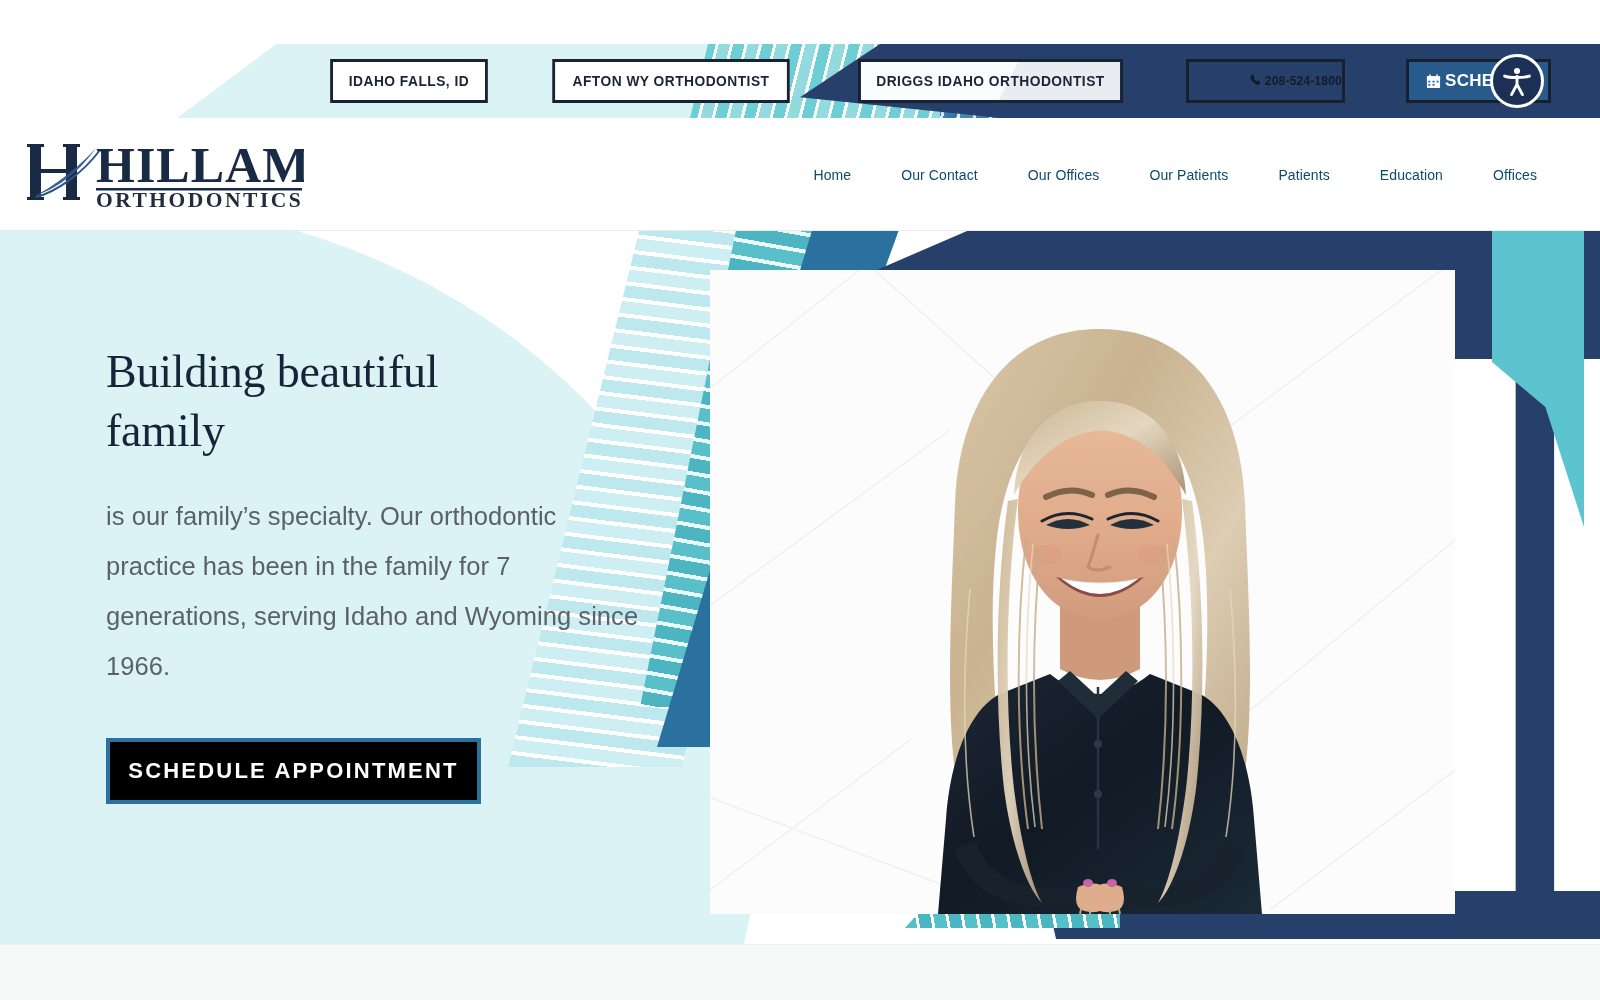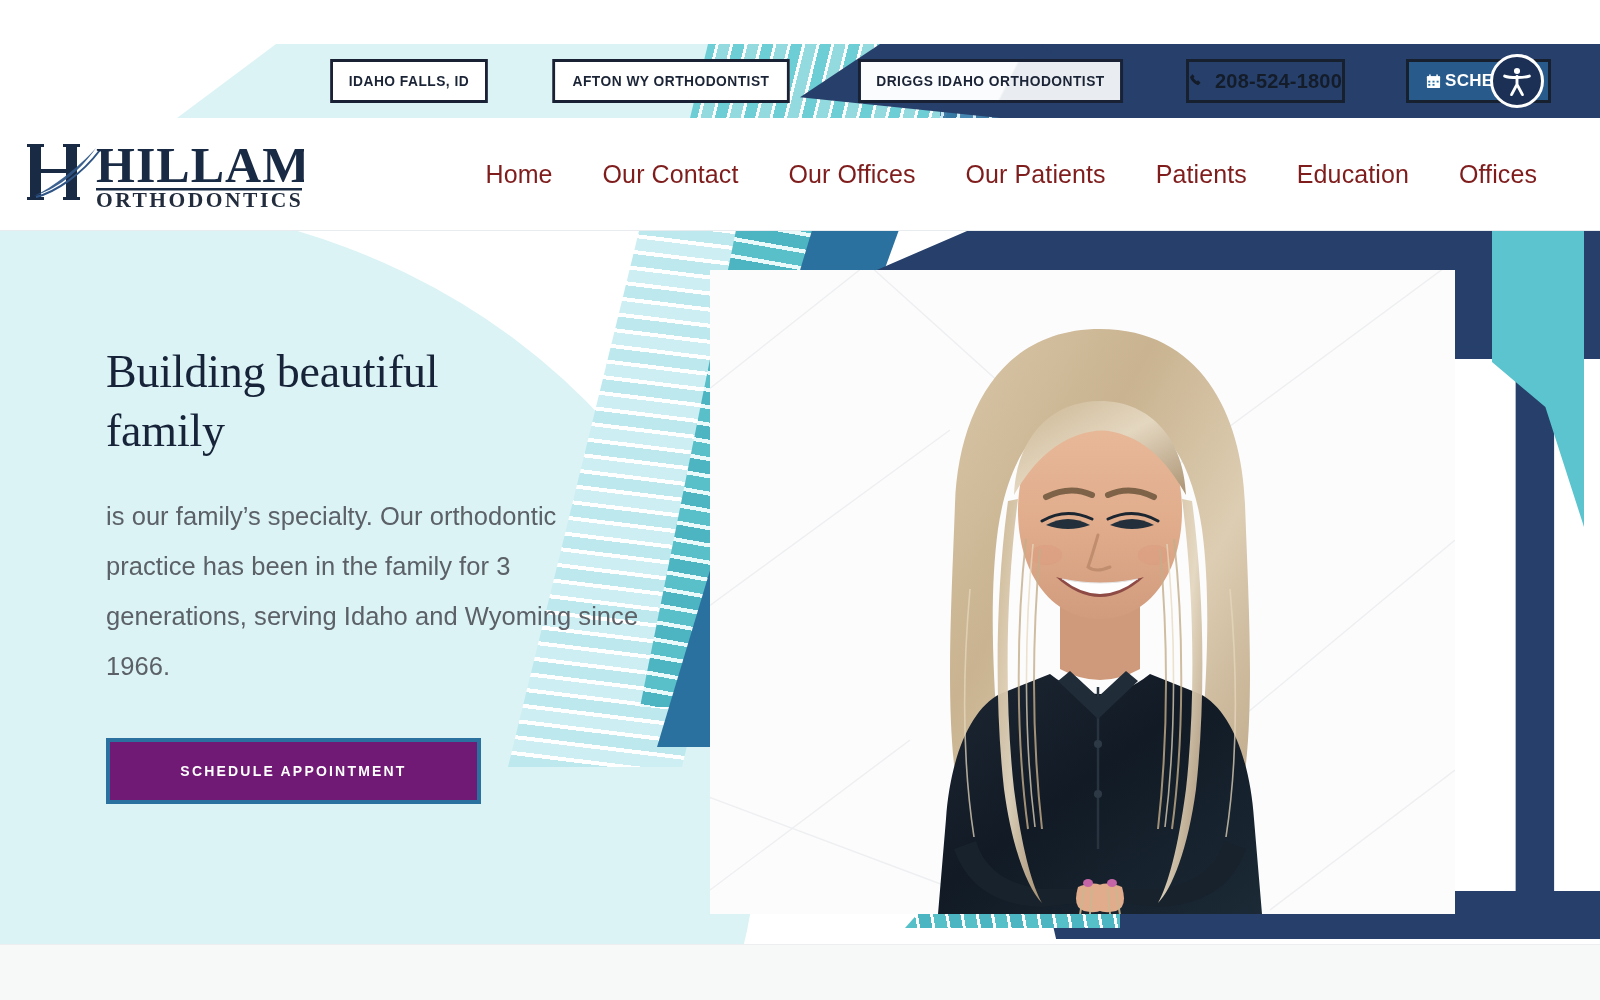--- a/index.html
+++ b/index.html
@@ -81,24 +81,24 @@
     cursor: pointer; transform: scaleX(.95); transform-origin: center;
   }
   #btn-idaho { left: 326px; width: 166px; }
   #btn-afton { left: 546px; width: 250px; }
   #btn-driggs {
     left: 851px; width: 279px;
     background: linear-gradient(118deg, #fbfcfd 0%, #fbfcfd 56%, #e9ecf0 57%, #e9ecf0 100%);
   }
   .tel-btn {
     position: absolute; left: 1186px; top: 15px; width: 159px; height: 44px;
-    display: flex; align-items: center; justify-content: space-between; gap: 3px;
+    display: flex; align-items: center; justify-content: flex-end; gap: 3px;
     border: 3px solid #17202f; background: transparent;
     font-family: "Liberation Sans Narrow", "Liberation Sans", sans-serif;
-    font-weight: 700; font-size: 20px; letter-spacing: .2px;
+    font-weight: 700; font-size: 12px; letter-spacing: .2px;
     color: #141c2a; white-space: nowrap; cursor: pointer;
   }
   .tel-btn .ico { font-size: 14px; line-height: 1; }
   .sched-btn {
     position: absolute; left: 1406px; top: 15px; width: 145px; height: 44px;
     display: flex; align-items: center; justify-content: flex-start; gap: 4px;
     padding-left: 17px;
     border: 3px solid #17202f; background: rgba(42,113,166,.55);
     font-family: "Liberation Sans Narrow", "Liberation Sans", sans-serif;
     font-weight: 700; font-size: 17px; letter-spacing: .3px;
@@ -118,21 +118,21 @@
     display: flex; align-items: center; z-index: 25;
   }
   .logo { position: absolute; left: 26px; top: 16px; width: 278px; height: 78px; cursor: pointer; font-weight: bold; }
   .nav {
     position: absolute; right: 38px; top: 0; height: 113px;
     display: flex; align-items: center; gap: 0;
   }
   .nav a {
     display: block; padding: 0 25px;
     font-family: "Liberation Sans Narrow", "Liberation Sans", sans-serif;
-    font-size: 25px; color: #7f1d1d; text-decoration: none;
+    font-size: 14px; color: #0c4a6e; text-decoration: none;
     letter-spacing: .1px; white-space: nowrap; cursor: pointer;
   }
 
   
   .hero {
     position: absolute; left: 0; top: 187px; width: 1600px; height: 713px;
     overflow: hidden; background: #ffffff;
   }
   .hero-cyan-curve {
     position: absolute; left: -580px; top: -30px; width: 1340px; height: 1220px;
@@ -209,22 +209,22 @@
   }
   .hero-p {
     margin-top: 31px;
     font-family: "Liberation Sans Narrow", "Liberation Sans", sans-serif;
     font-size: 25.5px; line-height: 1.96; color: #5b6167; font-weight: 300;
     letter-spacing: .05px;
   }
   .cta-btn {
     display: inline-flex; align-items: center; justify-content: center;
     margin-top: 46px; width: 375px; height: 66px;
-    background: #701a75; border: 4px solid #2a719f;
-    color: #ffffff; font-size: 14px; font-weight: 700;
+    background: #000000; border: 4px solid #2a719f;
+    color: #ffffff; font-size: 22px; font-weight: 700;
     letter-spacing: 2.2px; text-transform: uppercase; cursor: pointer;
   }
 
   
   .bottom-strip {
     position: absolute; left: 0; top: 900px; width: 1600px; height: 100px;
     background: #f7f8f8; border-top: 1px solid #eceeef;
   }
 </style>
 </head>
@@ -440,20 +440,20 @@
           <path d="M266 600 C268 616 270 626 272 636"></path>
         </g>
       </svg>
     </div>
 
     <div class="hero-text">
       <h1 class="hero-h1">
         <span>Building beautiful</span><br>
         <span>family</span>
       </h1>
-      <p class="hero-p">is our family’s specialty. Our orthodontic practice has been in the family for 3 generations, serving Idaho and Wyoming since 1966.</p>
+      <p class="hero-p">is our family’s specialty. Our orthodontic practice has been in the family for 7 generations, serving Idaho and Wyoming since 1966.</p>
       <div class="cta-btn">SCHEDULE APPOINTMENT</div>
     </div>
   </div>
 
   <div class="bottom-strip"></div>
 
 </div>
 
 </body></html>

